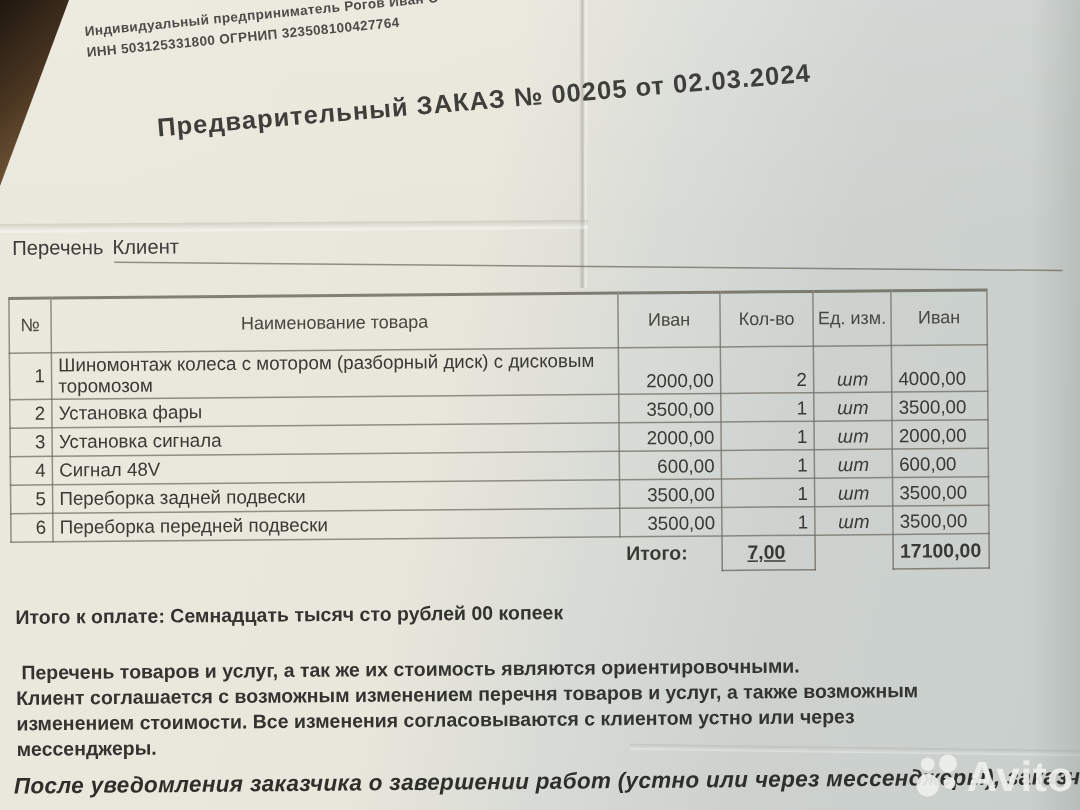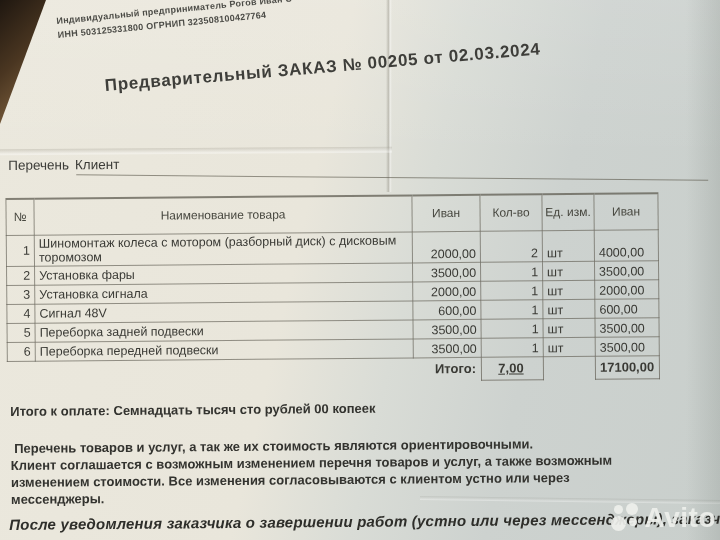--- a/index.html
+++ b/index.html
@@ -72,24 +72,24 @@
   table.order th, table.order td { border:1px solid rgba(105,102,92,0.70); }
   table.order th {
     font-weight:normal; font-size:12px; height:36px; text-align:center;
     color:#47473f; border-top:2px solid rgba(95,92,82,0.75);
   }
   table.order td { padding:1px 4px; height:19px; }
   td.c-num   { text-align:right; padding-right:3px; }
   td.c-name  { text-align:left; }
   td.c-price { text-align:right; vertical-align:bottom; }
   td.c-qty   { text-align:right; padding-right:7px; vertical-align:bottom; }
-  td.c-unit  { vertical-align:bottom; }
+  td.c-unit  { text-align:center; vertical-align:bottom;font-style:italic; }
   td.c-sum   { text-align:left; vertical-align:bottom; }
   tr.total-row td { border:none; font-weight:bold; font-size:13px; height:23px; }
-  tr.total-row td.t-label { text-align:right; padding-right:5px; }
+  tr.total-row td.t-label { text-align:left; padding-right:5px; }
   tr.total-row td.t-qty  { border:1px solid rgba(105,102,92,0.75); text-align:center; padding-right:7px;text-decoration:underline; }
   tr.total-row td.t-sum  { border:1px solid rgba(105,102,92,0.75); text-align:left; }
 
   .pay-total { position:absolute; left:8px; top:254px; font-size:13px; font-weight:bold; color:#33332f; }
   .terms { position:absolute; left:8px; top:290px; font-size:13px; font-weight:bold; line-height:17px; color:#33332f; width:700px; }
   .terms div { white-space:pre; }
   .footer-line {
     position:absolute; left:6px; top:366px; font-size:15px; font-style:italic; font-weight:bold;
     color:#2e2e2a; white-space:nowrap; letter-spacing:0.2px;
   }

